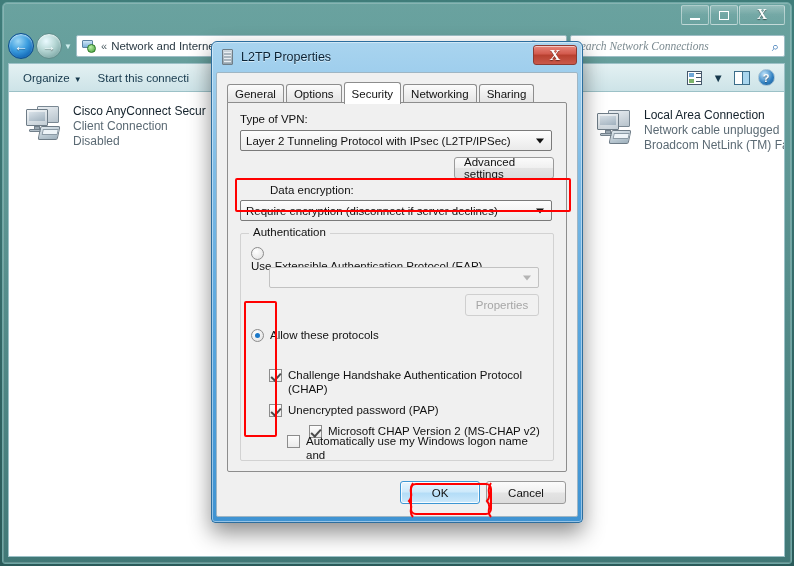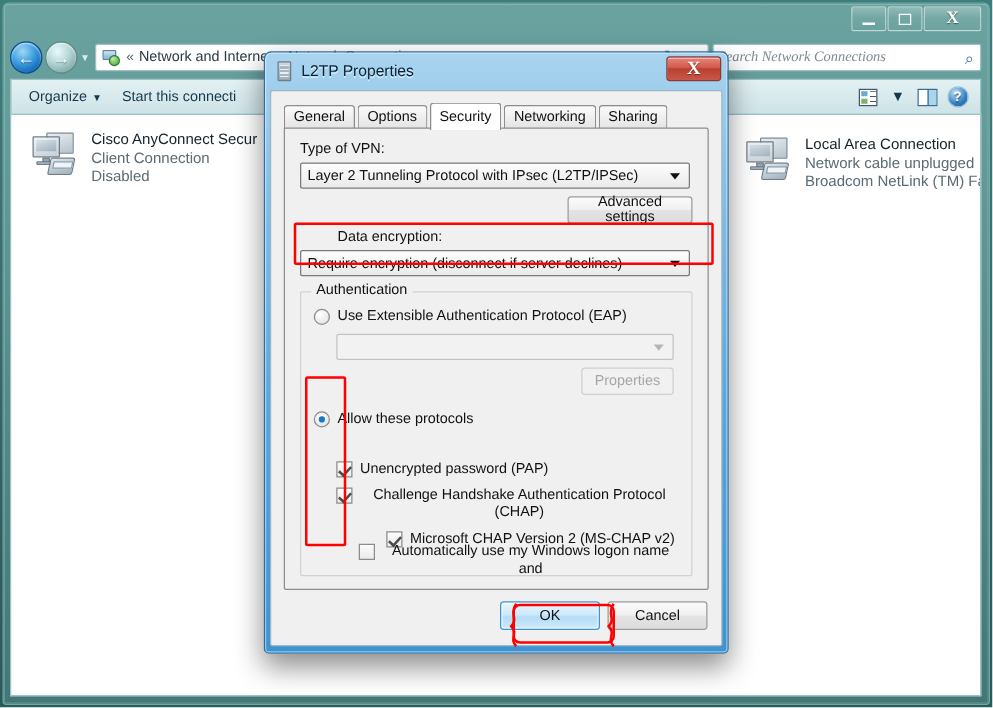--- a/index.html
+++ b/index.html
@@ -216,21 +216,20 @@
     color:#fff; font-family:"Liberation Serif",serif; font-weight:bold; font-size:15px;
     display:flex; align-items:center; justify-content:center;
     text-shadow: 0 1px 1px rgba(0,0,0,0.45);
     box-shadow: inset 0 1px 0 rgba(255,255,255,0.55);
   }
   #dlg-body {
     position:absolute; left:4px; top:30px; right:4px; bottom:5px;
     background:#f0f0f0;
     border:1px solid #9fb6c4;
     border-radius: 2px;
-    text-align: center;
   }
 
   
   #tabstrip {
     position:absolute; left:10px; top:8px; right:10px; height:22px;
     display:flex; align-items:flex-end;
   }
   .tab {
     height:19px; padding: 0 7px;
     font-size:11.5px; color:#111;
@@ -489,45 +488,45 @@
 
           <div class="lbl" style="position:absolute;left:12px;top:81px;padding-left:30px;">Data encryption:</div>
           <div class="combo" style="position:absolute;left:12px;top:97px;width:312px;">
             <span>Require encryption (disconnect if server declines)</span>
             <span class="carat"></span>
           </div>
 
           <div class="groupbox" style="left:12px;top:130px;right:12px;bottom:10px;">
             <div class="gtitle">Authentication</div>
 
-            <div class="radio-row" style="position:absolute;left:10px;top:12px;">
+            <div class="radio-row" style="position:absolute;left:10px;top:12px;flex-direction:column;">
               <span class="radio"></span>
               <span class="ctl-lbl">Use Extensible Authentication Protocol (EAP)</span>
             </div>
 
             <div class="combo disabled" style="position:absolute;left:28px;top:33px;right:14px;">
               <span></span>
               <span class="carat"></span>
             </div>
 
             <div class="btn disabled" style="position:absolute;right:14px;top:60px;width:74px;">Properties</div>
 
             <div class="radio-row" style="position:absolute;left:10px;top:94px;">
               <span class="radio checked"></span>
               <span class="ctl-lbl">Allow these protocols</span>
             </div>
 
             <div id="protocol-list" style="position:absolute;left:28px;top:134px;right:10px;">
                 <div class="check-row" style="margin-bottom: 7px;">
                   <span class="checkbox checked"></span>
-                  <span class="ctl-lbl">Unencrypted password (PAP)</span>
+                  <span class="ctl-lbl">Challenge Handshake Authentication Protocol (CHAP)</span>
                 </div>
                 <div class="check-row" style="margin-bottom: 7px;">
                   <span class="checkbox checked"></span>
-                  <span class="ctl-lbl">Challenge Handshake Authentication Protocol (CHAP)</span>
+                  <span class="ctl-lbl">Unencrypted password (PAP)</span>
                 </div>
                 <div class="check-row" style="margin-bottom: 7px; margin-left: 40px;">
                   <span class="checkbox checked"></span>
                   <span class="ctl-lbl">Microsoft CHAP Version 2 (MS-CHAP v2)</span>
                 </div>
               </div>
 
             <div class="check-row" style="position:absolute;left:46px;top:200px;right:10px;">
               <span class="checkbox"></span>
               <span class="ctl-lbl">

